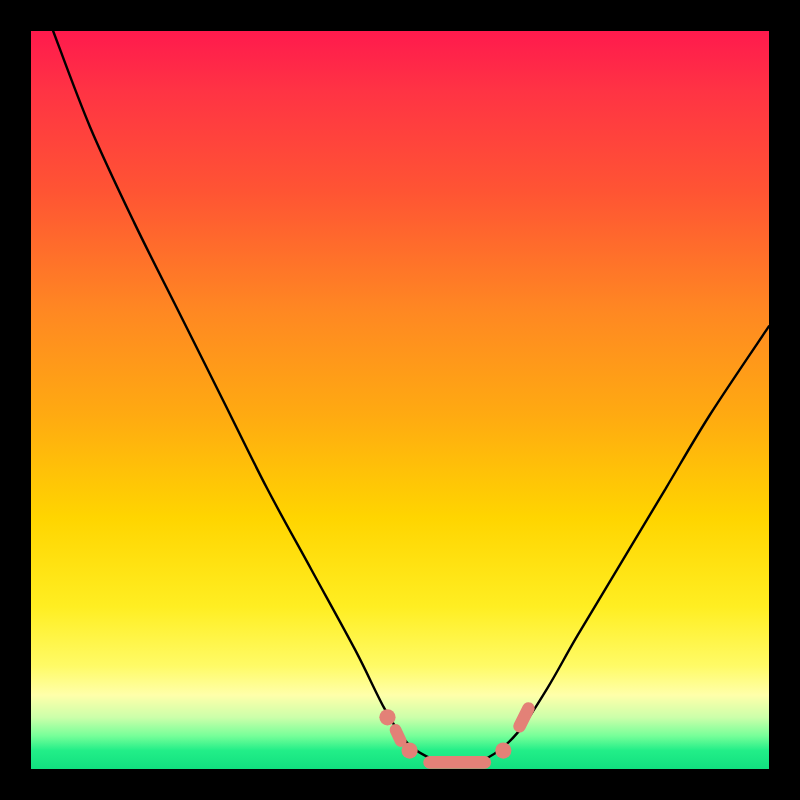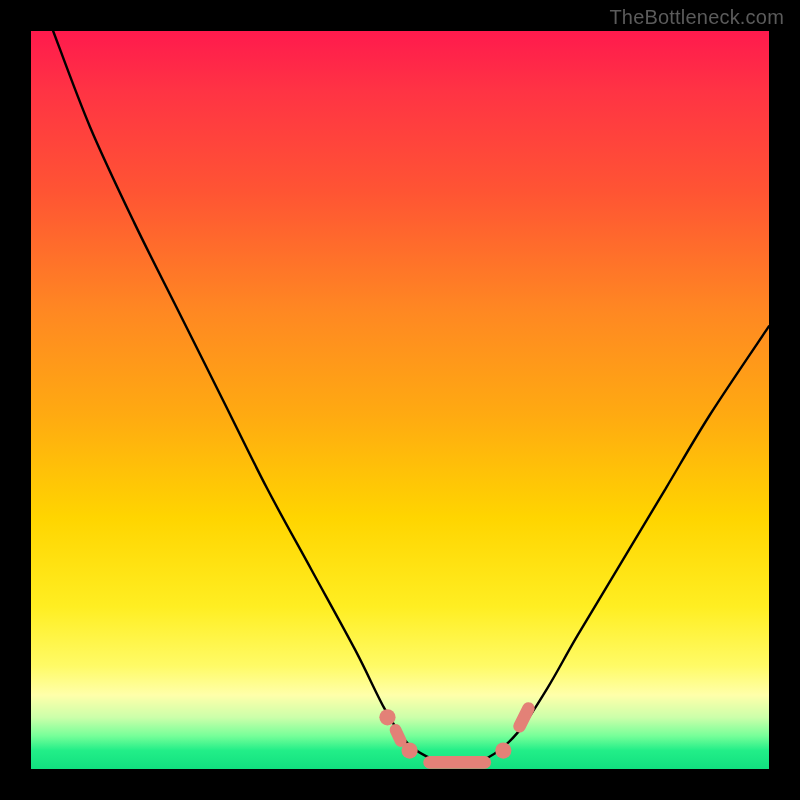--- a/index.html
+++ b/index.html
@@ -78,14 +78,13 @@
           <circle cx="356.45" cy="686.34" r="8.12" fill="#e38177"></circle>
           <line x1="364.57" y1="698.89" x2="369.74" y2="709.96" stroke="#e38177" stroke-width="11.81" stroke-linecap="round"></line>
           <circle cx="378.59" cy="719.55" r="8.12" fill="#e38177"></circle>
           <line x1="398.52" y1="731.36" x2="453.87" y2="731.36" stroke="#e38177" stroke-width="12.55" stroke-linecap="round"></line>
           <circle cx="472.32" cy="719.55" r="8.12" fill="#e38177"></circle>
           <line x1="488.56" y1="695.20" x2="497.41" y2="677.48" stroke="#e38177" stroke-width="12.55" stroke-linecap="round"></line>
         </g>
     </svg>
   </div>
 
-  <div class="watermark">TheBottleneck.com</div>
 </div>
 
 </body></html>

